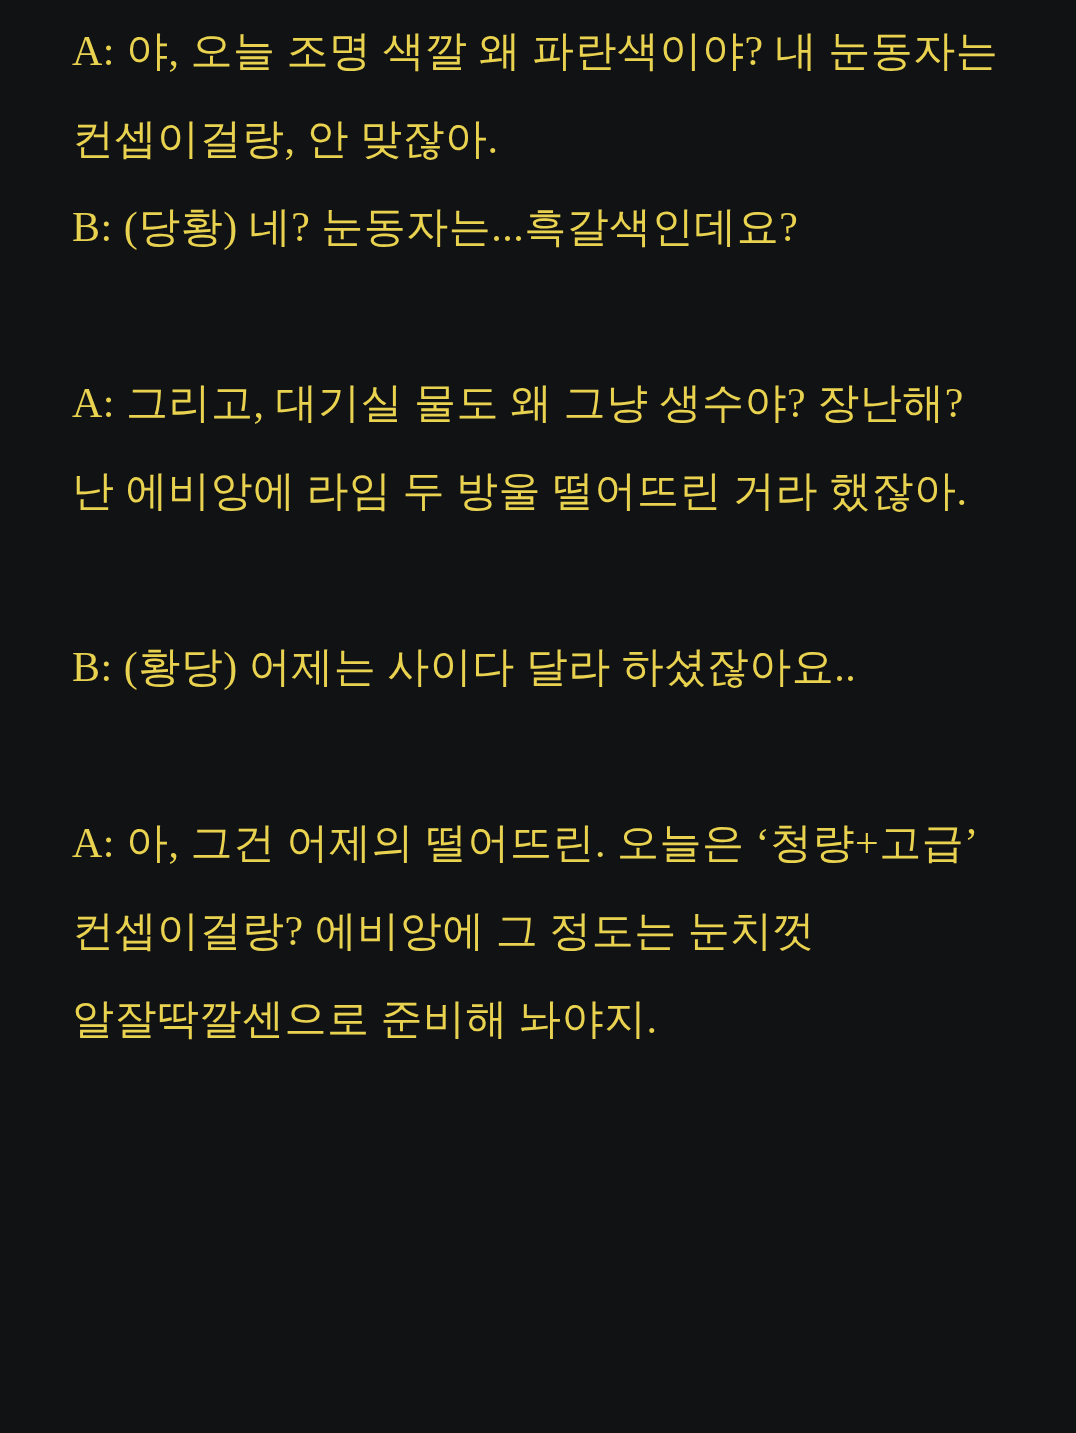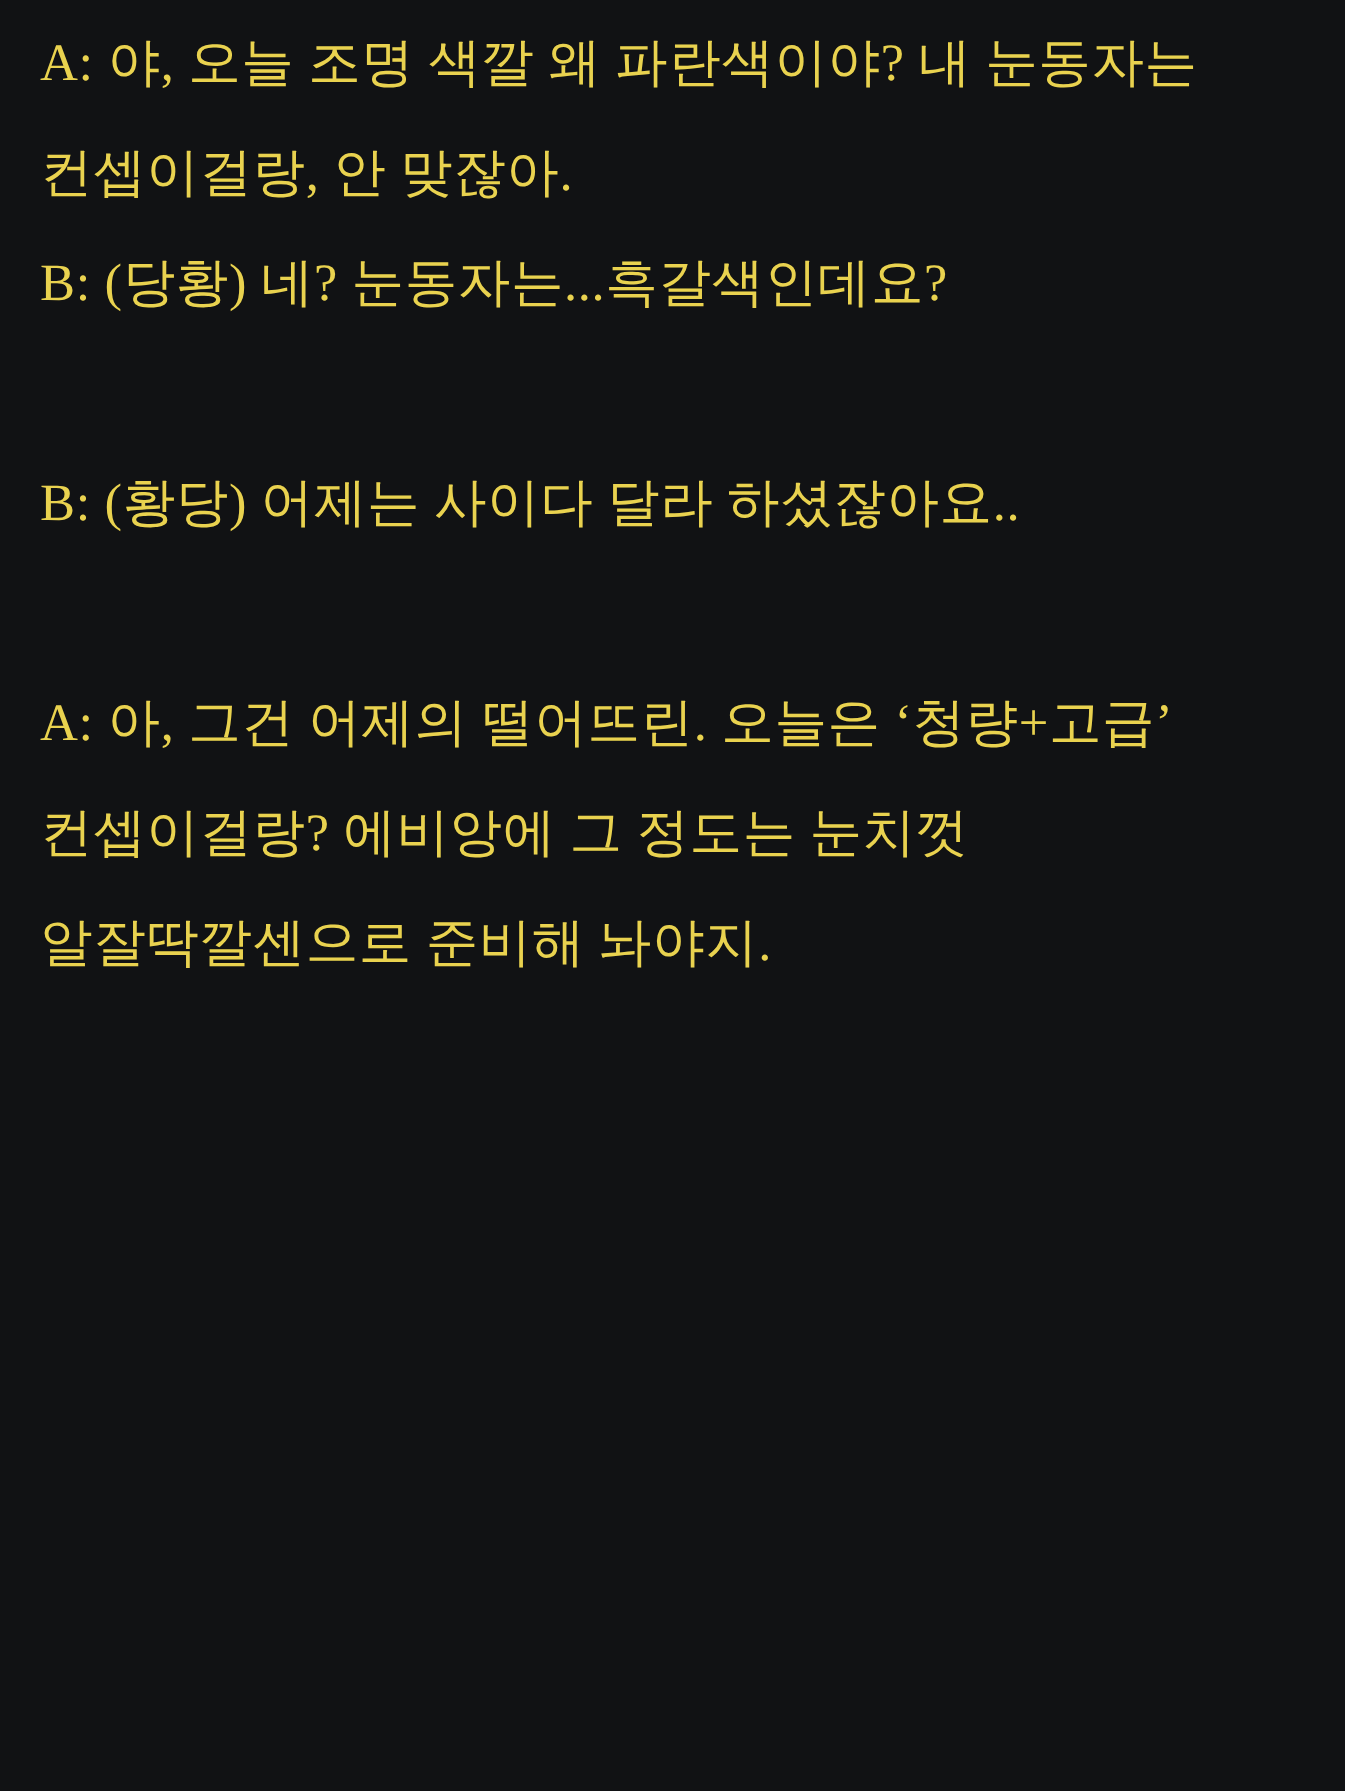--- a/index.html
+++ b/index.html
@@ -10,21 +10,21 @@
   body {
     width: 1076px;
     height: 1433px;
     overflow: hidden;
     font-family: "Liberation Serif", "DejaVu Serif", serif;
   }
   .script-page {
     box-sizing: border-box;
     width: 1076px;
     height: 1433px;
-    padding: 7px 40px 30px 32px;
+    padding: 7px 40px 30px 72px;
     background: #111214;
   }
   .dialogue-block {
     margin: 0 0 88px 0;
   }
   .dialogue-block:last-child {
     margin-bottom: 0;
   }
   .dialogue-line {
     font-size: 42px;
@@ -40,20 +40,24 @@
 
 <div class="script-page">
 
   <div class="dialogue-block">
     <div class="dialogue-line">A: 야, 오늘 조명 색깔 왜 파란색이야? 내 눈동자는</div>
     <div class="dialogue-line">컨셉이걸랑, 안 맞잖아.</div>
     <div class="dialogue-line">B: (당황) 네? 눈동자는...흑갈색인데요?</div>
   </div>
 
 
+  <div class="dialogue-block">
+    <div class="dialogue-line">A: 그리고, 대기실 물도 왜 그냥 생수야? 장난해?</div>
+    <div class="dialogue-line">난 에비앙에 라임 두 방울 떨어뜨린 거라 했잖아.</div>
+  </div>
 
   <div class="dialogue-block">
     <div class="dialogue-line">B: (황당) 어제는 사이다 달라 하셨잖아요..</div>
   </div>
 
   <div class="dialogue-block">
     <div class="dialogue-line">A: 아, 그건 어제의 떨어뜨린. 오늘은 ‘청량+고급’</div>
     <div class="dialogue-line">컨셉이걸랑? 에비앙에 그 정도는 눈치껏</div>
     <div class="dialogue-line">알잘딱깔센으로 준비해 놔야지.</div>
   </div>

